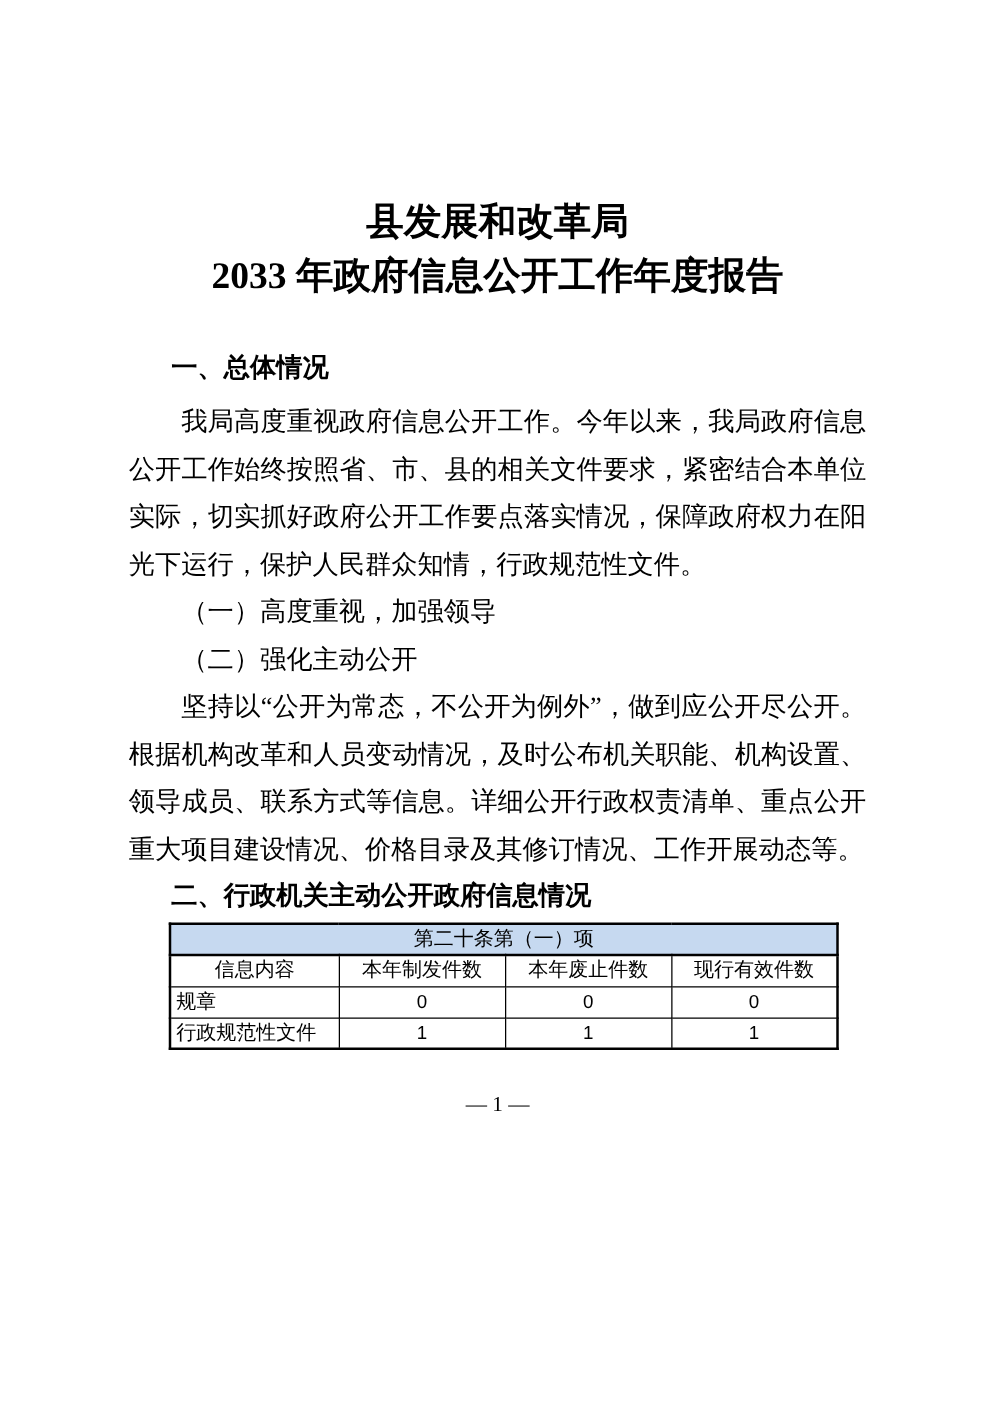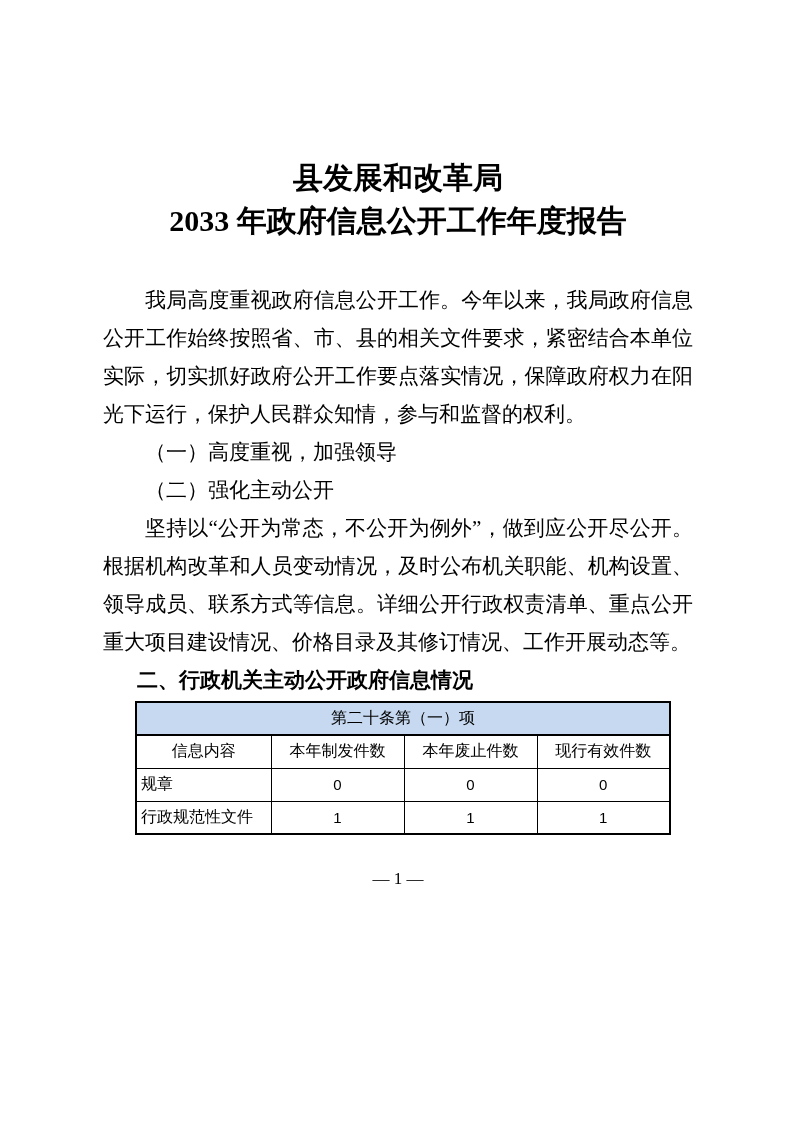--- a/index.html
+++ b/index.html
@@ -56,21 +56,21 @@
     width: 536px;
     margin-left: 32px;
     border-collapse: collapse;
     table-layout: fixed;
     font-family: "Liberation Serif", "DejaVu Serif", serif;
     font-size: 16px;
     color: #000000;
   }
   .info-table td {
     border: 1px solid #000000;
-    height: 33px;
+    height: 25px;
     padding: 1px 4px;
     box-sizing: border-box;
   }
   .info-table .caption-cell {
     text-align: center;
     border: 2px solid #000000;
   }
   .info-table .th-cell {
     text-align: center;
   }
@@ -99,22 +99,23 @@
 </head>
 <body>
 
 <div class="page">
 
   <h1 class="doc-title">
     <span>县发展和改革局</span><br>
     <span>2033 年政府信息公开工作年度报告</span>
   </h1>
 
+  <p class="heading-sans first">一、总体情况</p>
 
-  <p class="body-para">我局高度重视政府信息公开工作。今年以来，我局政府信息公开工作始终按照省、市、县的相关文件要求，紧密结合本单位实际，切实抓好政府公开工作要点落实情况，保障政府权力在阳光下运行，保护人民群众知情，参与和监督的权利。</p>
+  <p class="body-para">我局高度重视政府信息公开工作。今年以来，我局政府信息公开工作始终按照省、市、县的相关文件要求，紧密结合本单位实际，切实抓好政府公开工作要点落实情况，保障政府权力在阳光下运行，保护人民群众知情，行政规范性文件。</p>
 
   <p class="body-para">（一）高度重视，加强领导</p>
 
 
   <p class="body-para">（二）强化主动公开</p>
 
   <p class="body-para">坚持以“公开为常态，不公开为例外”，做到应公开尽公开。根据机构改革和人员变动情况，及时公布机关职能、机构设置、领导成员、联系方式等信息。详细公开行政权责清单、重点公开重大项目建设情况、价格目录及其修订情况、工作开展动态等。</p>
 
   <p class="heading-sans second">二、行政机关主动公开政府信息情况</p>
 

